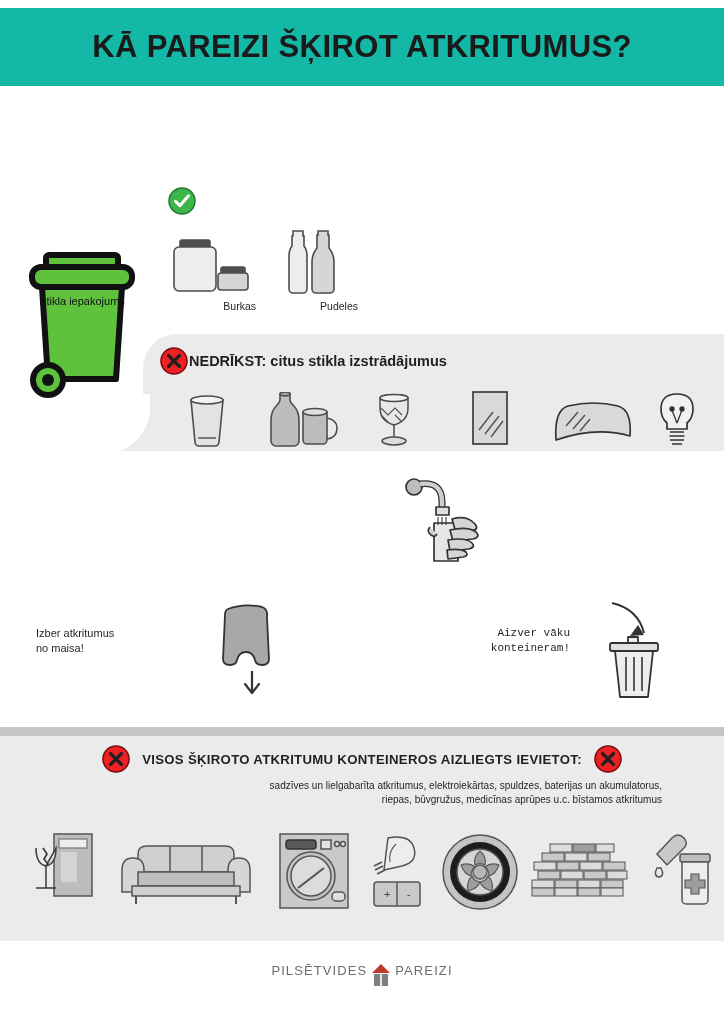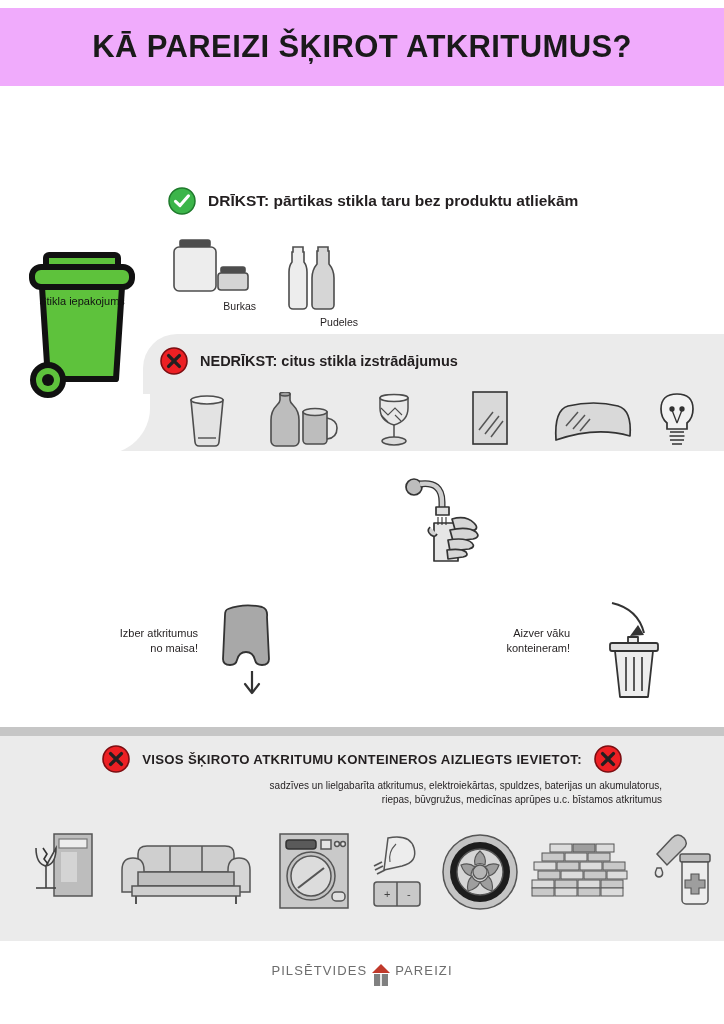--- a/index.html
+++ b/index.html
@@ -9,21 +9,21 @@
     font-family:"Liberation Sans", sans-serif;
     color:#231f20;
     overflow:hidden;
     position:relative;
   }
   .page{position:relative;width:724px;height:1024px;}
 
   
   .header{
     position:absolute;left:0;top:8px;width:724px;height:78px;
-    background:#f0abfc;
+    background:#14b8a6;
     display:flex;align-items:center;justify-content:center;
   }
   .header h1{
     margin:0;
     font-size:31px;font-weight:bold;letter-spacing:.4px;
     color:#1a1a1a;
     font-family:"Liberation Sans", sans-serif;
   }
 
   
@@ -56,21 +56,21 @@
   .ok-head .txt{font-size:15.5px;font-weight:bold;color:#231f20;white-space:nowrap;}
   .badge{width:28px;height:28px;border-radius:50%;display:block;flex:none;}
 
   .ok-items{position:absolute;left:160px;top:148px;width:260px;height:92px;}
   .item{position:absolute;text-align:right;}
   .item .cap{
     font-size:10.5px;line-height:12.5px;color:#231f20;margin-top:4px;white-space:pre-line;
   }
 
   
-  .no-head{position:absolute;left:160px;top:261px;display:flex;align-items:center;gap:12px;}
+  .no-head{position:absolute;left:160px;top:261px;display:flex;align-items:center;gap:1px;}
   .no-head .txt{font-size:14.5px;font-weight:bold;color:#231f20;white-space:nowrap;}
 
   .no-items{position:absolute;left:155px;top:306px;width:560px;height:130px;}
   .no-item{position:absolute;width:104px;text-align:center;}
   .no-item .gfx{height:56px;display:flex;align-items:flex-end;justify-content:center;}
   .no-item .cap{font-size:9.6px;line-height:11.6px;color:#231f20;margin-top:7px;white-space:pre-line;}
 
   
   .sec2{position:absolute;left:0;top:451px;width:724px;height:276px;background:#fff;}
   .step-txt{position:absolute;font-size:11px;line-height:14.5px;color:#231f20;white-space:pre-line;}
@@ -122,40 +122,39 @@
     <div class="bin-label">Stikla
 iepakojums</div>
 
     <div class="ok-head">
       <span class="badge">
         <svg width="28" height="28" viewBox="0 0 28 28">
           <circle cx="14" cy="14" r="13" fill="#3cb54a" stroke="#1f7a2c" stroke-width="1.5"></circle>
           <path d="M7.5 14.4 L12 18.6 L20.5 8.8" fill="none" stroke="#fff" stroke-width="3.1" stroke-linecap="round" stroke-linejoin="round"></path>
         </svg>
       </span>
-      <span class="txt">DRĪKST: pārtikas stikla taru bez produktu atliekām</span>
     </div>
 
     <div class="ok-items">
 
       <div class="item" style="left:0px;top:0px;width:96px;">
         <div style="height:62px;display:flex;align-items:flex-end;justify-content:center;">
           <svg width="82" height="62" viewBox="0 0 82 62">
             <g stroke="#4d4d4d" stroke-width="1.6" fill="#ededed">
               <rect x="13" y="6" width="30" height="7" rx="2" fill="#4d4d4d" stroke="#4d4d4d"></rect>
               <path d="M12 13 h32 a5 5 0 0 1 5 5 v34 a5 5 0 0 1 -5 5 h-32 a5 5 0 0 1 -5 -5 v-34 a5 5 0 0 1 5 -5 z"></path>
               <rect x="54" y="33" width="24" height="6" rx="2" fill="#4d4d4d" stroke="#4d4d4d"></rect>
               <path d="M54 39 h24 a3 3 0 0 1 3 3 v11 a3 3 0 0 1 -3 3 h-24 a3 3 0 0 1 -3 -3 v-11 a3 3 0 0 1 3 -3 z" fill="#d4d4d4"></path>
             </g>
           </svg>
         </div>
         <div class="cap">Burkas</div>
       </div>
 
-      <div class="item" style="left:102px;top:16px;width:96px;">
+      <div class="item" style="left:102px;top:0px;width:96px;">
         <div style="height:62px;display:flex;align-items:flex-end;justify-content:center;">
           <svg width="78" height="68" viewBox="0 0 78 68">
             <g stroke="#4d4d4d" stroke-width="1.6" fill="#ededed">
               <path d="M22 3 h10 v5 h1 v10 q3 4 3 10 v33 a4 4 0 0 1 -4 4 h-10 a4 4 0 0 1 -4 -4 v-33 q0 -6 3 -10 v-10 h1 z"></path>
               <path d="M47 3 h10 v4 h1 v13 q5 6 5 14 v27 a4 4 0 0 1 -4 4 h-14 a4 4 0 0 1 -4 -4 v-27 q0 -8 5 -14 v-13 h1 z" fill="#d6d6d6"></path>
             </g>
           </svg>
         </div>
         <div class="cap">Pudeles</div>
       </div>
@@ -277,33 +276,33 @@
           <path d="M30 52 q-4 4 1 8 q4 3 6 -1" fill="#d2d2d2"></path>
           <path d="M38 42 v8 M42 42 v8 M46 42 v8" stroke-width="1.1" fill="none"></path>
           <path d="M52 44 q14 -4 22 4 q6 6 -2 8 l-16 2 z" fill="#d6d6d6"></path>
           <path d="M50 55 q18 -4 26 2 q5 5 -3 7 l-20 2 z" fill="#d6d6d6"></path>
           <path d="M48 65 q18 -3 24 3 q4 4 -3 6 l-19 2 z" fill="#d6d6d6"></path>
           <path d="M47 75 q14 -2 19 2 q3 4 -3 5 l-15 2 z" fill="#d6d6d6"></path>
         </g>
       </svg>
     </div>
 
-    <div class="step-txt" style="left:68px;top:175px;width:130px;text-align:right;">Izber atkritumus
+    <div class="step-txt" style="left:36px;top:175px;width:130px;text-align:left;">Izber atkritumus
 no maisa!</div>
     <div style="position:absolute;left:214px;top:150px;">
       <svg width="76" height="100" viewBox="0 0 76 100">
         <g stroke="#333" stroke-width="1.8" stroke-linejoin="round">
           <path d="M14 8 q16 -6 34 -2 q6 2 5 10 l2 42 q0 6 -7 6 q-6 0 -7 -5 q-2 -8 -9 -8 q-7 0 -9 8 q-1 5 -7 5 q-7 0 -7 -6 l2 -44 q0 -5 3 -6 z" fill="#a8a8a8"></path>
           <path d="M38 70 v20" fill="none" stroke-width="2.2"></path>
           <path d="M31 83 l7 9 l7 -9" fill="none" stroke-width="2.2" stroke-linecap="round"></path>
         </g>
       </svg>
     </div>
 
-    <div class="step-txt" style="left:440px;top:175px;width:130px;text-align:right;">Aizver vāku
+    <div class="step-txt" style="left:440px;top:175px;width:130px;text-align:right;font-family:Liberation Mono, monospace;">Aizver vāku
 konteineram!</div>
     <div style="position:absolute;left:596px;top:146px;">
       <svg width="80" height="106" viewBox="0 0 80 106">
         <path d="M16 6 q26 6 32 30" fill="none" stroke="#333" stroke-width="2"></path>
         <path d="M42 28 l6 10 l-14 1" fill="#333"></path>
         <g stroke="#333" stroke-width="1.8" fill="#ededed" stroke-linejoin="round">
           <rect x="32" y="40" width="10" height="6"></rect>
           <rect x="14" y="46" width="48" height="8" rx="2" fill="#e0e0e0"></rect>
           <path d="M19 54 h38 l-5 46 h-28 z"></path>
           <path d="M30 60 v34 M38 60 v34 M46 60 v34" fill="none" stroke-width="1.6"></path>

